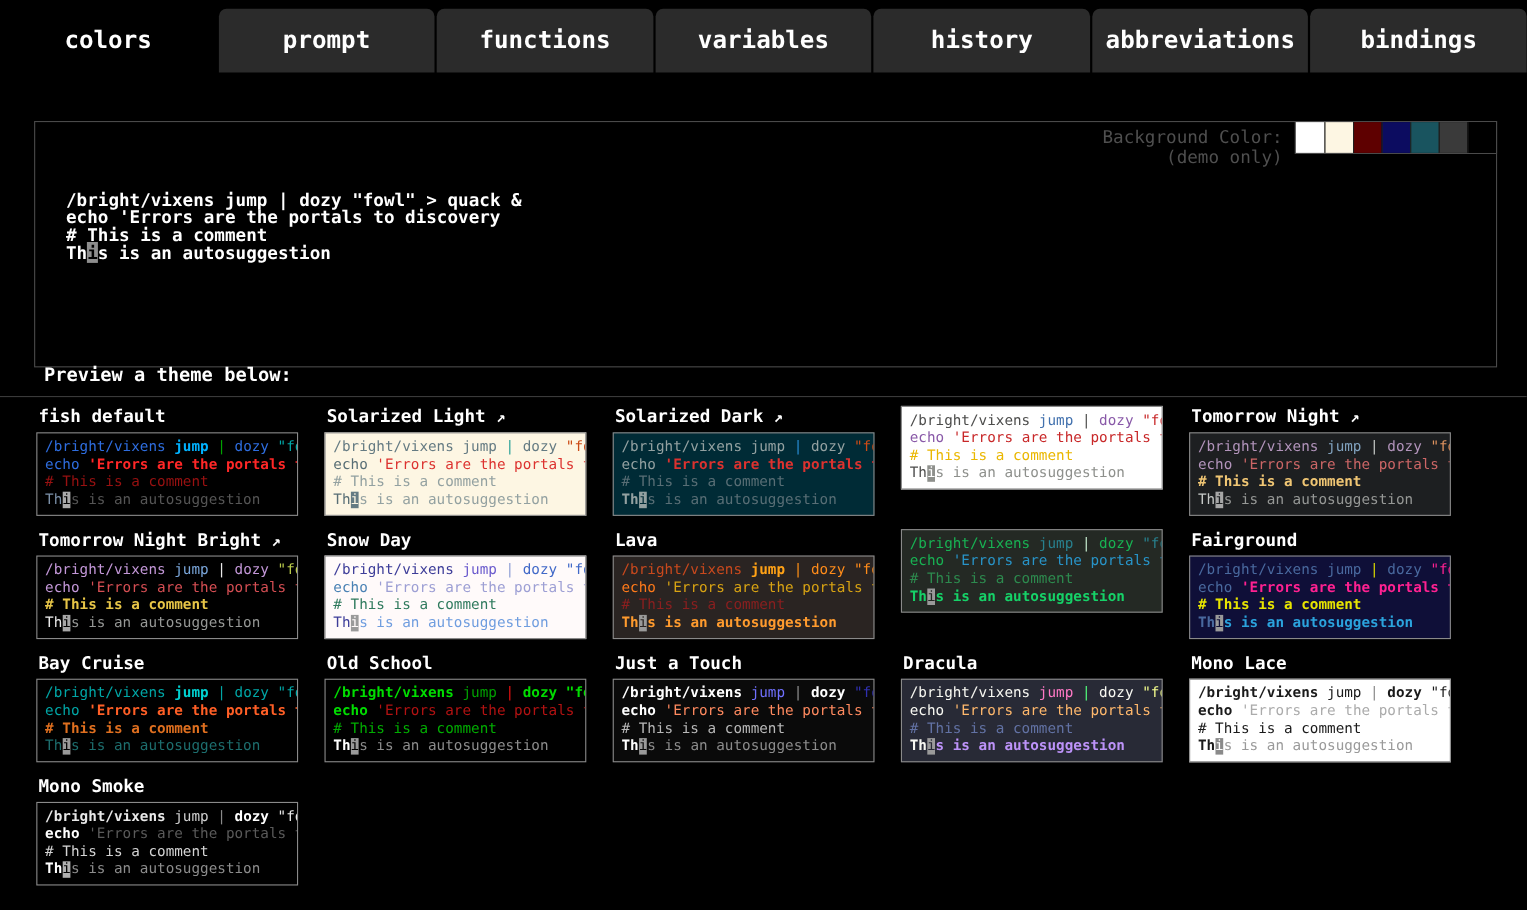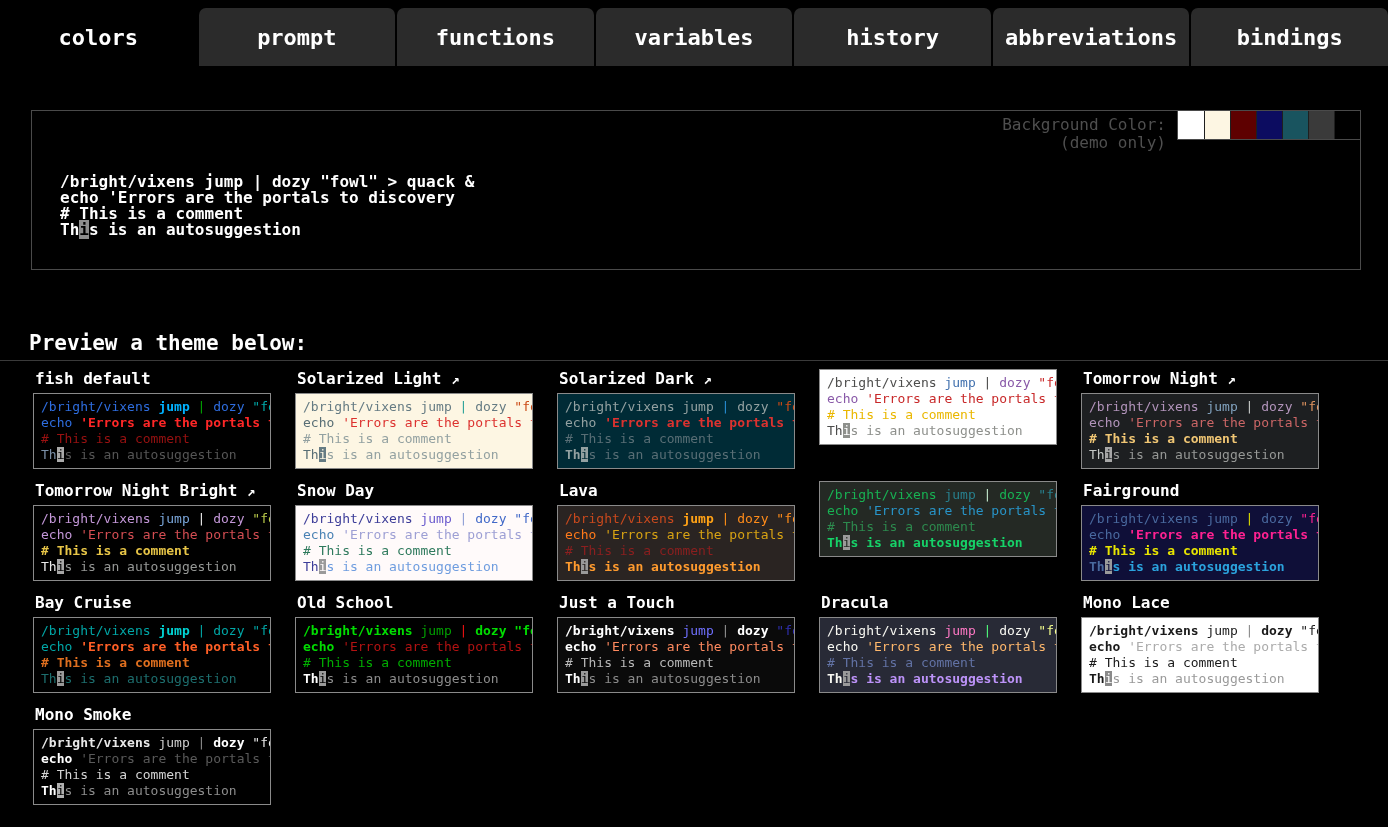--- a/index.html
+++ b/index.html
@@ -9,37 +9,37 @@
 
   
   .tabbar { position:absolute; top:8px; left:0; width:1388px; height:58px;
             display:flex; gap:2px; }
   .tab { flex:1; background:#2b2b2b; color:#fff; font-size:22px; font-weight:bold;
          display:flex; align-items:center; justify-content:center;
          border-radius:7px 7px 0 0; cursor:pointer; }
   .tab.active { background:#000; }
 
   
-  .preview-box { position:absolute; left:31px; top:110px; width:1330px; height:160px;
+  .preview-box { position:absolute; left:31px; top:110px; width:1330px; height:224px;
                  border:1px solid #4a4a4a; background:#000; }
   .bg-label { position:absolute; top:5px; right:194px; text-align:right;
               color:#4f4f4f; font-size:16px; line-height:18px; }
   .swatches { position:absolute; top:-1px; right:-1px; display:flex;
               border:1px solid #4a4a4a; }
   .swatch { width:26px; height:28px; border-left:1px solid #1f1f1f; cursor:pointer; }
   .swatch:first-child { border-left:none; }
   .term { position:absolute; left:28px; top:56px; font-size:16px; font-weight:bold;
           line-height:29px; white-space:nowrap; }
   .customize { position:absolute; right:8px; bottom:8px; background:#1d1d1d;
                color:#525252; border:1px solid #3a3a3a; border-radius:6px;
                font-family:inherit; font-size:16px; padding:9px 17px; cursor:pointer; }
 
   
-  .themes-heading { position:absolute; left:29px; top:331px; color:#fff;
-                    font-size:21px; font-weight:bold; }
+  .themes-heading { position:absolute; left:40px; top:331px; color:#fff;
+                    font-size:17px; font-weight:bold; }
   .divider { position:absolute; top:360px; left:0; width:1388px;
              border-top:1px solid #3a3a3a; }
   .theme-grid { position:absolute; left:33px; top:369px;
                 display:grid; grid-template-columns:repeat(5,262px); row-gap:12px; }
   .theme-title { color:#fff; font-size:16px; font-weight:bold; height:19px;
                  margin:0 0 5px 2px; cursor:pointer; white-space:nowrap; }
   .theme-title .ext { font-size:14px; }
   .theme-sample { width:238px; padding:5px 7px; border:1px solid #8a8a8a;
                   font-size:13px; line-height:16px; white-space:nowrap;
                   overflow:hidden; cursor:pointer; }

